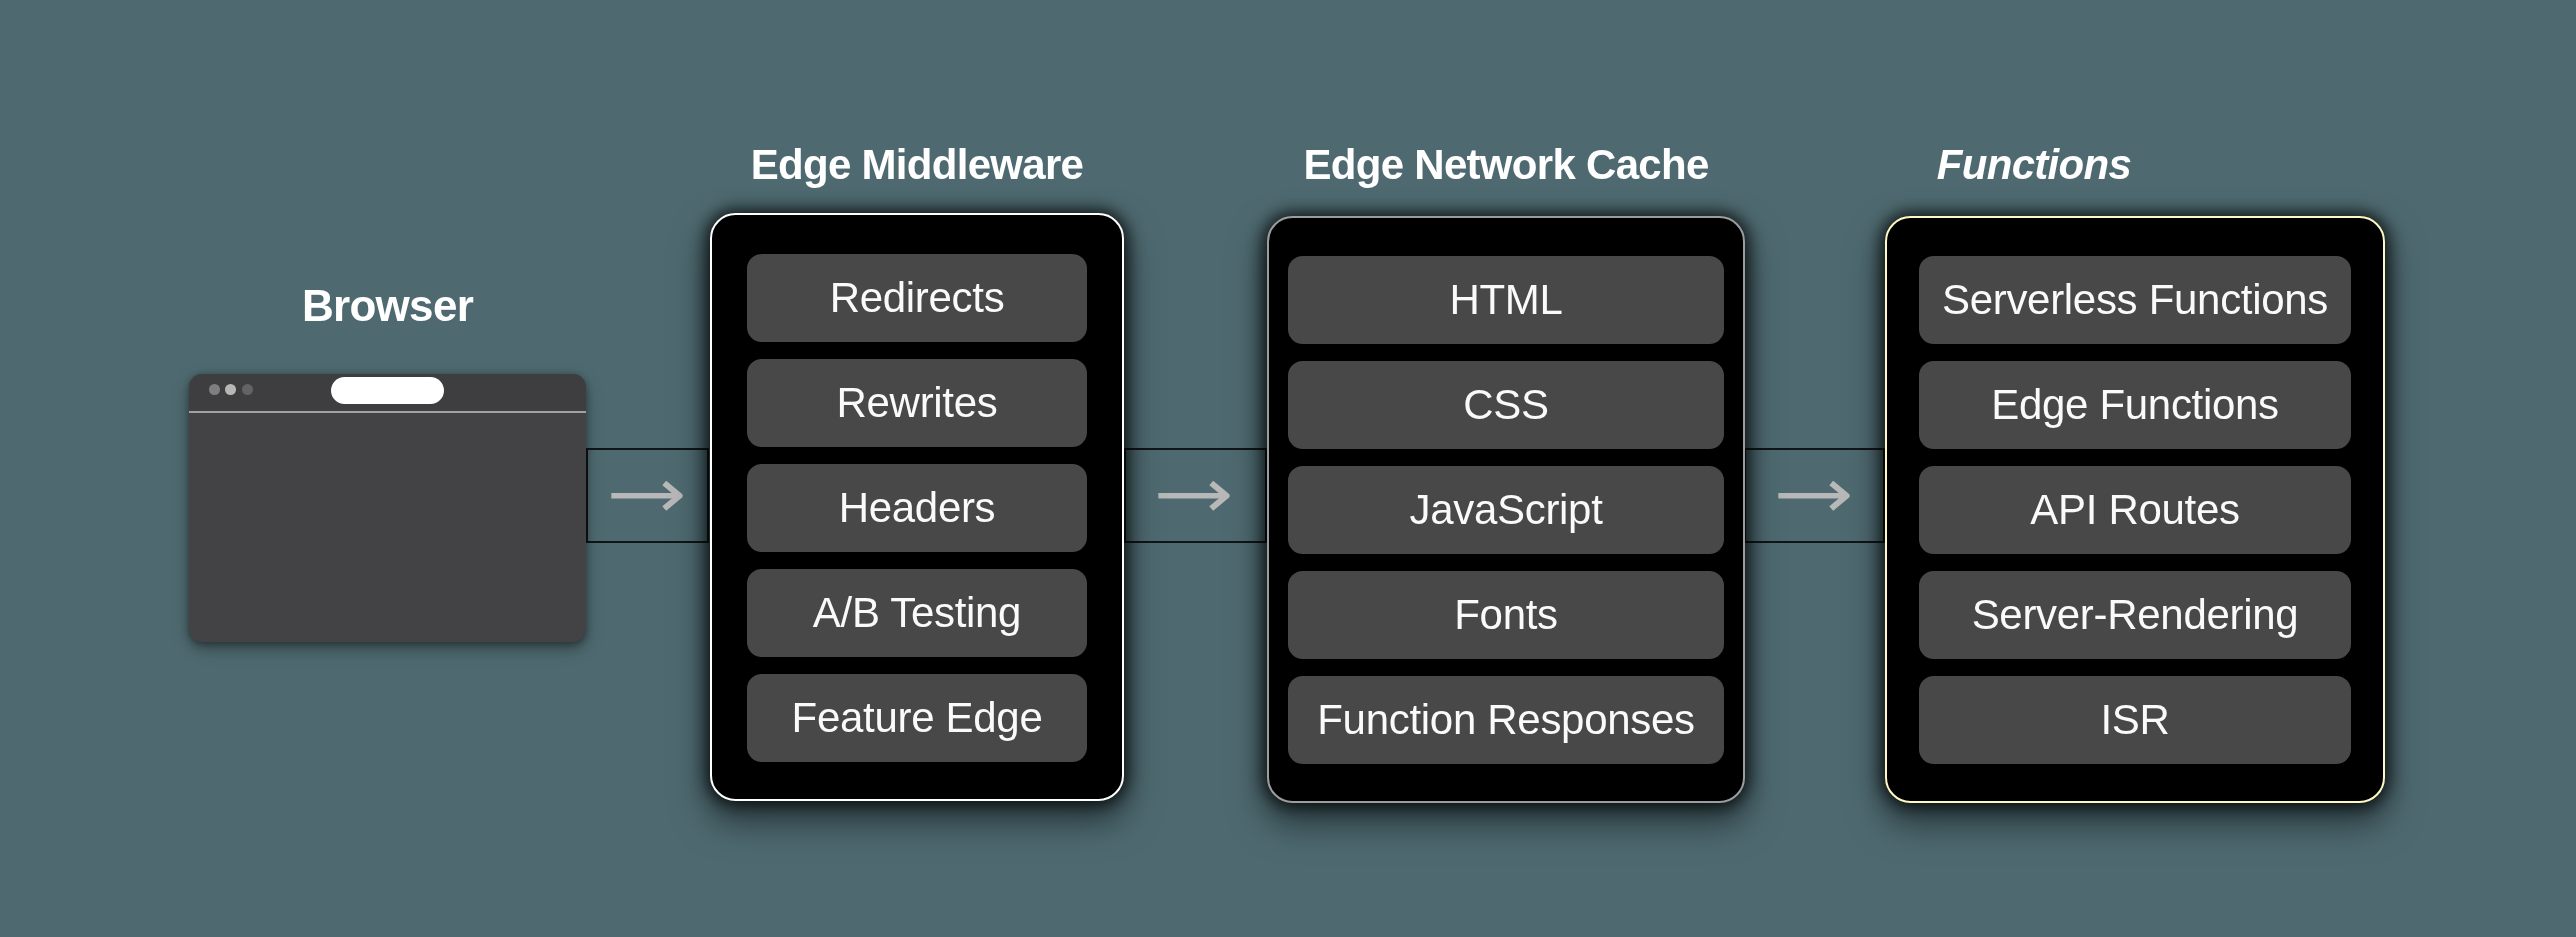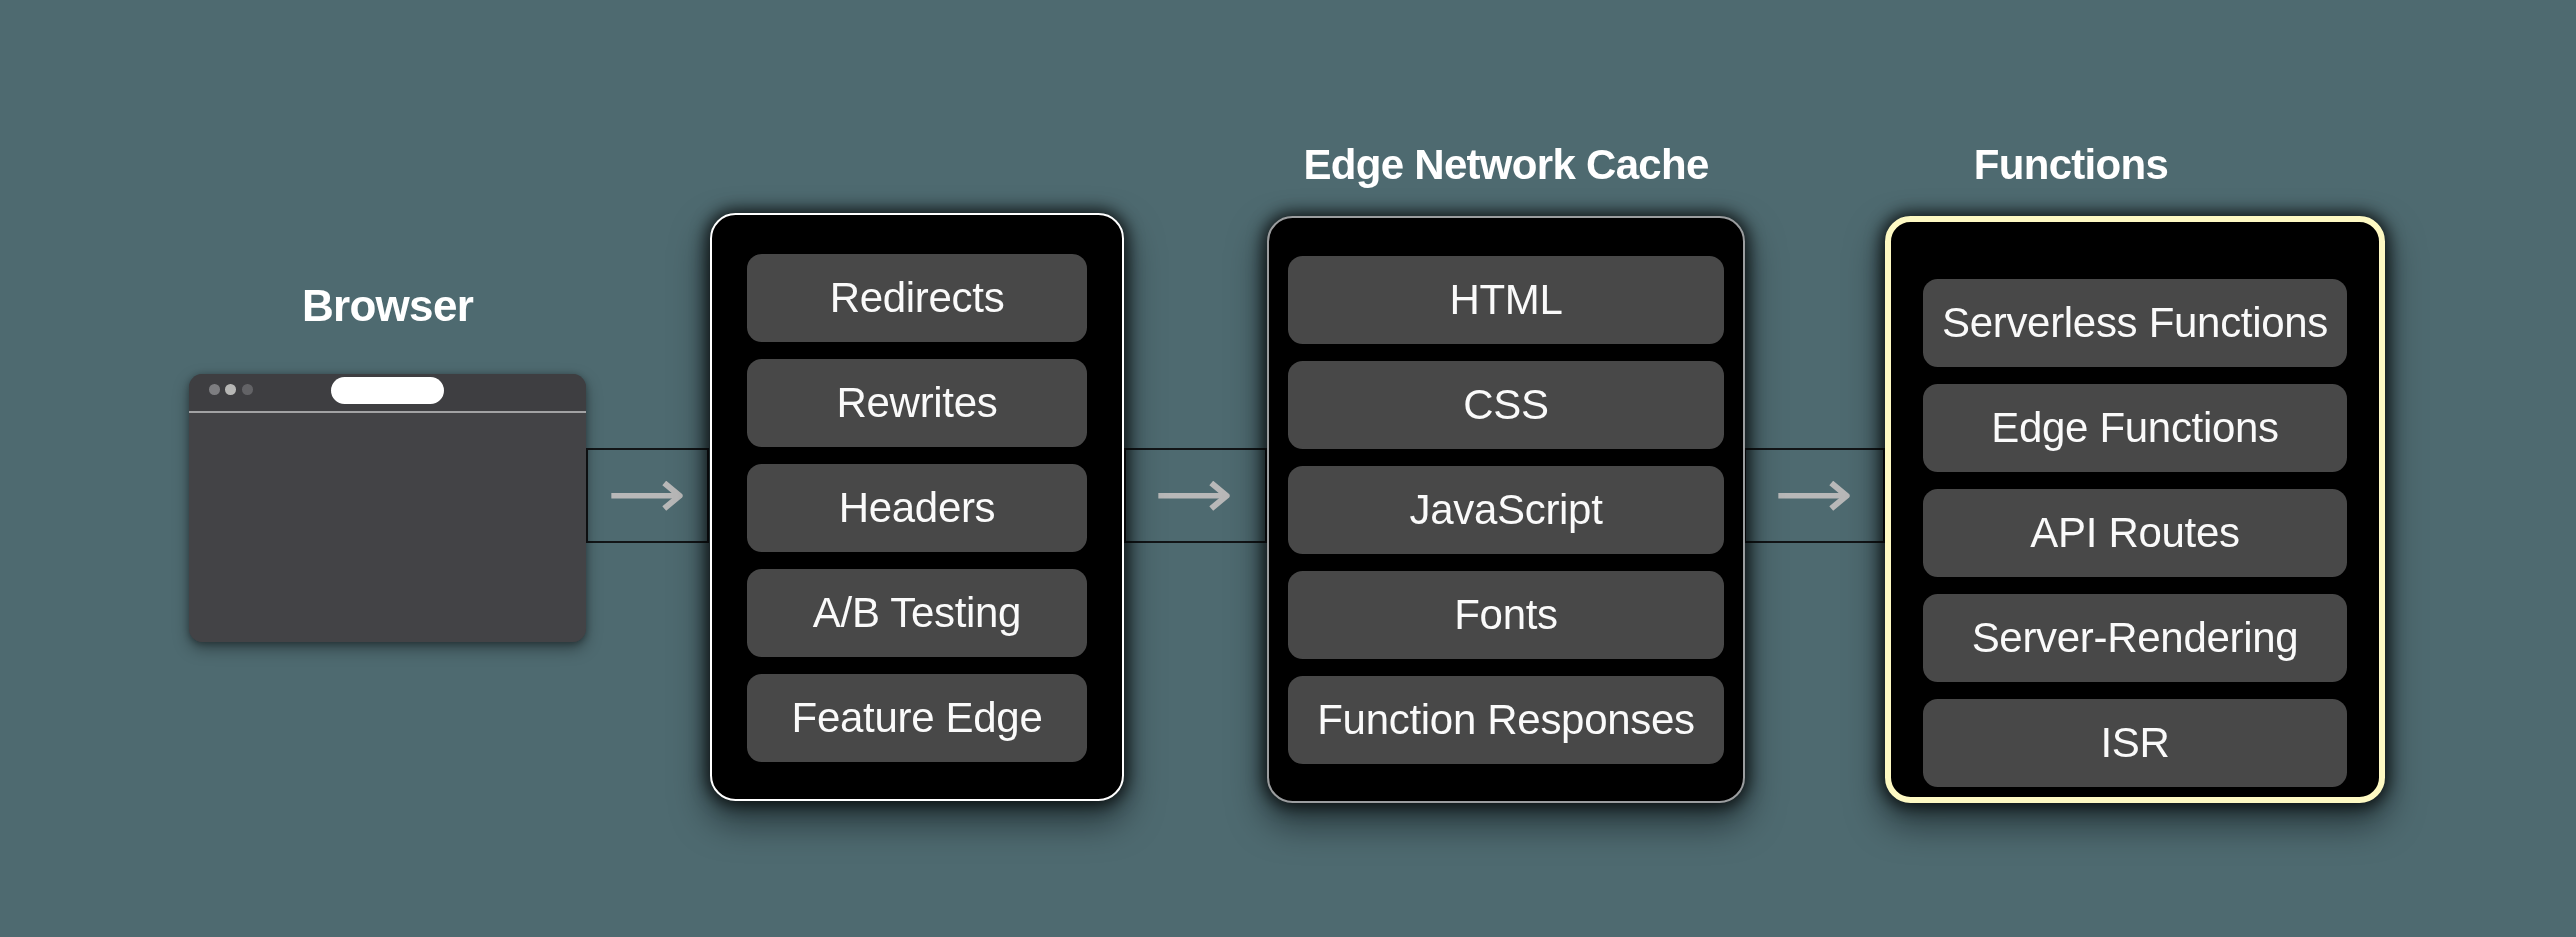--- a/index.html
+++ b/index.html
@@ -121,22 +121,22 @@
     border: 2.7px solid #FFFFFF;
     padding: 39px 35px 38px 35px;
   }
   .stack-box.enc {
     left: 1267px; top: 216px; width: 478px; height: 587px;
     border: 2px solid #9B9D9F;
     padding: 38px 19px;
   }
   .stack-box.fn {
     left: 1885px; top: 216px; width: 500px; height: 587px;
-    border: 6px solid #fef9c3;
-    padding: 57px 32px;
+    border: 2px solid #fef9c3;
+    padding: 38px 32px;
   }
   .pill {
     height: 88px;
     flex: 0 0 88px;
     background: #484848;
     border-radius: 14.8px;
     display: flex;
     align-items: center;
     justify-content: center;
     color: #FAFAFA;
@@ -172,22 +172,23 @@
   </svg>
   <svg class="arrow" style="left:1157px;" viewBox="0 0 112 44">
     <line x1="2" y1="22" x2="102" y2="22" stroke="#B8B8B8" stroke-width="8"></line>
     <polyline points="81,3 104,22 81,41" fill="none" stroke="#B8B8B8" stroke-width="9" stroke-linejoin="round"></polyline>
   </svg>
   <svg class="arrow" style="left:1777px;" viewBox="0 0 112 44">
     <line x1="2" y1="22" x2="102" y2="22" stroke="#B8B8B8" stroke-width="8"></line>
     <polyline points="81,3 104,22 81,41" fill="none" stroke="#B8B8B8" stroke-width="9" stroke-linejoin="round"></polyline>
   </svg>
 
+  <div class="col-title" style="left:710px; width:414px;">Edge Middleware</div>
   <div class="col-title" style="left:1267px; width:478px;">Edge Network Cache</div>
-  <div class="col-title" style="left:1821px; width:500px;">Functions</div>
+  <div class="col-title" style="left:1784px; width:500px;font-style:italic;">Functions</div>
 
   <div class="stack-box em">
     <div class="pill">Redirects</div>
     <div class="pill">Rewrites</div>
     <div class="pill">Headers</div>
     <div class="pill">A/B Testing</div>
     <div class="pill">Feature Edge</div>
   </div>
 
   <div class="stack-box enc">

